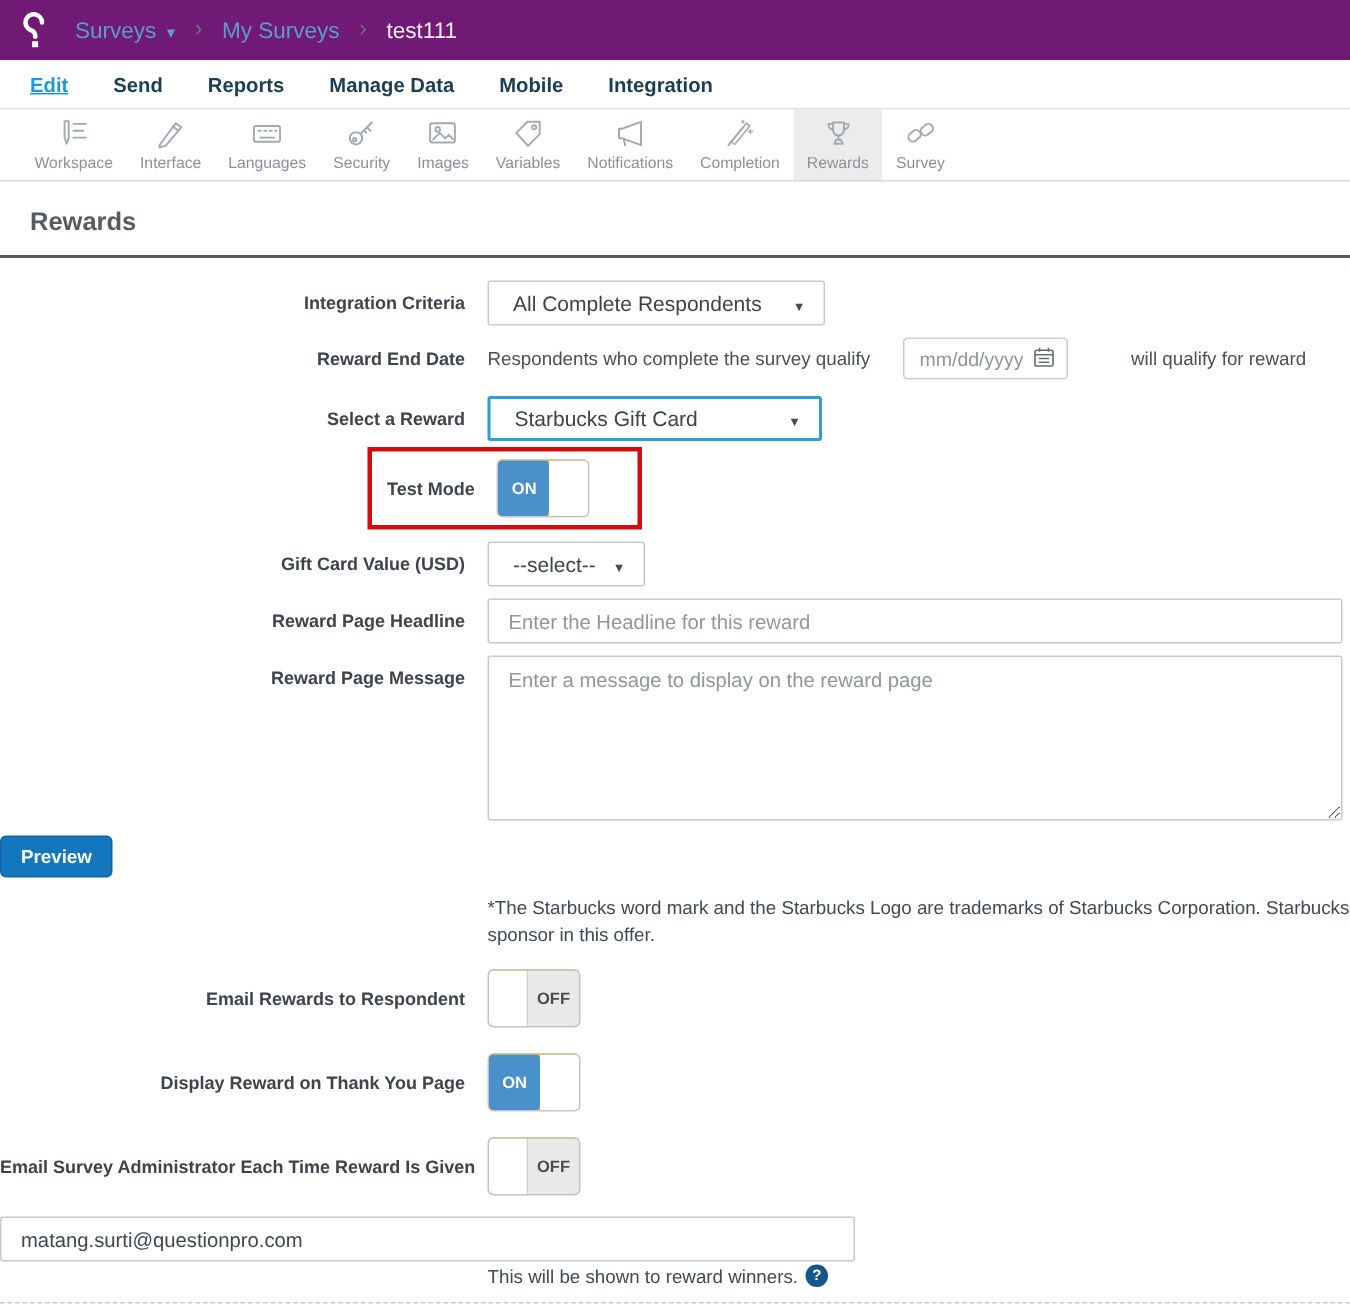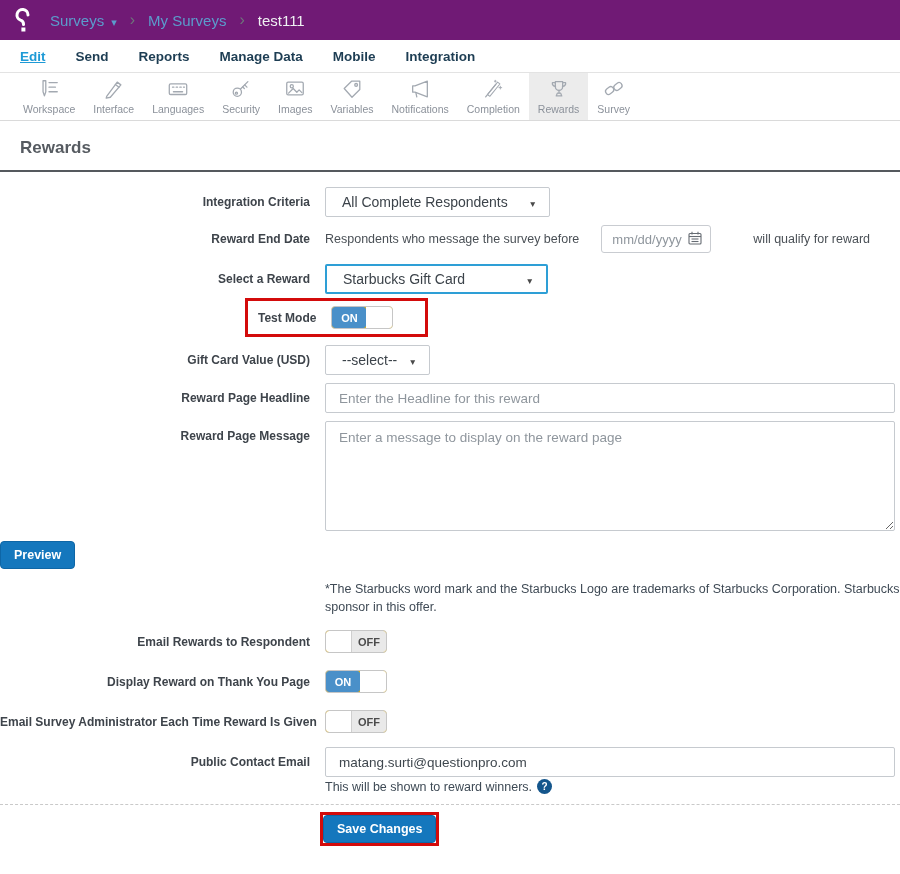--- a/index.html
+++ b/index.html
@@ -61,21 +61,21 @@
                   padding: 8px 13px; font-size: 13.5px; color: #3f474e; font-family: inherit; outline: none; }
   ::placeholder { color: #8f969d; opacity: 1; }
 
   .btn { background: #1477bd; border: 1px solid #0e66a6; border-radius: 4px; color: #fff; font-weight: bold;
          font-size: 12.5px; padding: 6px 13px; cursor: pointer; font-family: inherit; }
 
   .redbox { border: 3px solid #d30b0b; }
   .testmode-row { margin: 4px 0 8px; }
   .testmode-box { display: inline-flex; align-items: center; gap: 15px; padding: 5px 32px 5px 10px; margin-left: 245px; }
 
-  .toggle { width: 62px; height: 23px; border: 1px solid #c6c6c6; border-radius: 4px; display: flex;
+  .toggle { width: 62px; height: 39px; border: 1px solid #c6c6c6; border-radius: 4px; display: flex;
             overflow: hidden; background: #eab308; cursor: pointer; flex: none; }
   .toggle .t-on { flex: 1; background: #4a90c9; color: #fff; font-weight: bold; font-size: 11px;
                   display: flex; align-items: center; justify-content: center; border-radius: 3px; }
   .toggle.on .knob { width: 26px; background: #fff; }
   .toggle .t-off { flex: 1; color: #4b4b4b; font-weight: bold; font-size: 11px; background: #e9e9e9;
                    display: flex; align-items: center; justify-content: center; }
   .toggle.off .knob { width: 26px; background: #fff; border-right: 1px solid #cfcfcf; border-radius: 3px 0 0 3px; }
 
   .indent { margin-left: 325px; }
   .preview-row { margin: 7px 0 0; }
@@ -248,21 +248,21 @@
           <div class="select qualifying">
             <span>All Complete Respondents</span>
             <span class="arrow-icon"></span>
           </div>
         </div>
       </div>
 
       <div class="row" style="margin-bottom:11px;">
         <span class="label">Reward End Date</span>
         <div class="flowline">
-          <span>Respondents who message the survey before</span>
+          <span>Respondents who complete the survey qualify</span>
           <span class="datewrap">
             <input class="dateinput" placeholder="mm/dd/yyyy" style="">
             <span>
               <svg width="14" height="14" viewBox="0 0 14 14" fill="none" stroke="#666c73" stroke-width="1.1">
                 <rect x="1" y="2.5" width="12" height="10.5" rx="1"></rect>
                 <line x1="1" y1="5.5" x2="13" y2="5.5"></line>
                 <line x1="4" y1="0.8" x2="4" y2="3.5"></line>
                   <line x1="10" y1="0.8" x2="10" y2="3.5"></line>
                 <line x1="3.5" y1="8" x2="10.5" y2="8"></line>
                   <line x1="3.5" y1="10.5" x2="10.5" y2="10.5"></line>
@@ -351,21 +351,20 @@
           <div>
             <div class="toggle off">
               <span class="knob"></span>
               <span class="t-off">OFF</span>
             </div>
           </div>
         </div>
       </div>
 
       <div class="row" style="margin-bottom:0;">
-        <span class="label">Public Contact Email</span>
         <div>
           <input class="tinput" value="matang.surti@questionpro.com" style="">
         </div>
       </div>
       <div class="help-line">
         <span>This will be shown to reward winners.</span>
         <span class="help-icon">?</span>
       </div>
 
       <hr class="dashed">

